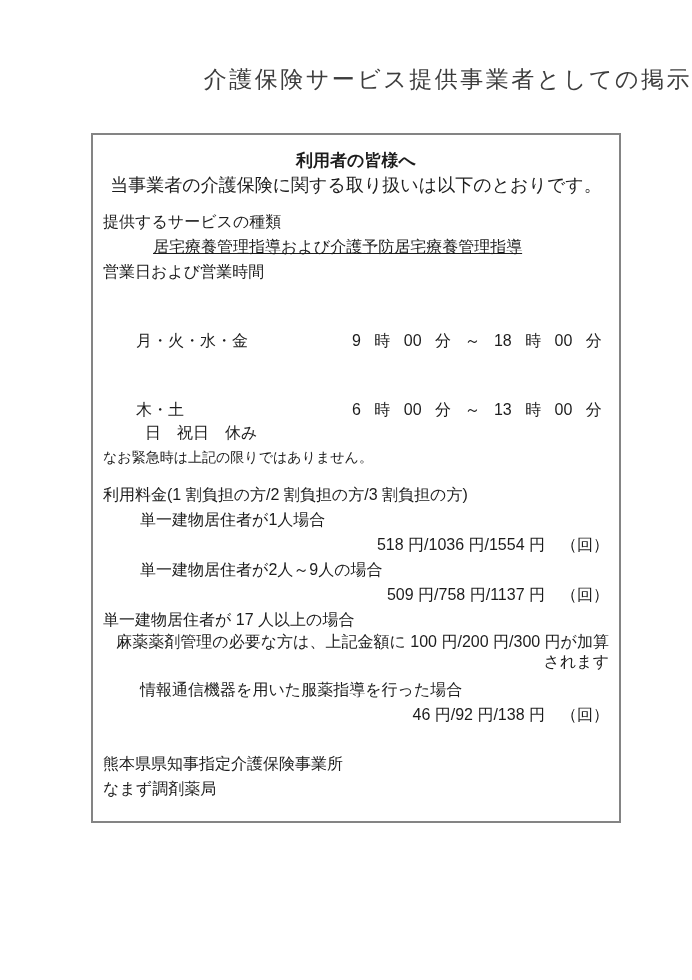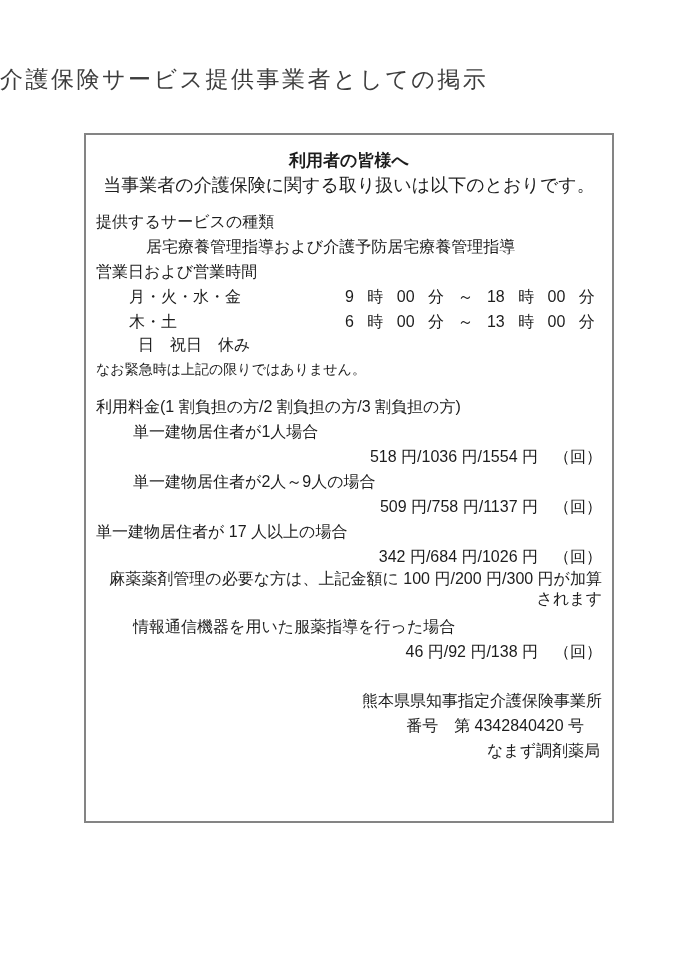--- a/index.html
+++ b/index.html
@@ -10,79 +10,81 @@
   body {
     width: 692px;
     height: 980px;
     position: relative;
     font-family: "Liberation Sans", "DejaVu Sans", sans-serif;
     color: #1c1c1c;
     overflow: hidden;
   }
   .doc-title {
     margin: 64px 0 12px 0;
-    text-align: left;
+    text-align: right;
     font-family: "Liberation Serif", "DejaVu Serif", serif;
     font-weight: 400;
     font-size: 23px;
     line-height: 32px;
     letter-spacing: 2.5px;
     color: #3d3d3d;
+    padding-left: 17px;
   }
   .notice-box {
     position: absolute;
-    left: 84px;
+    left: 91px;
     top: 133px;
     width: 530px;
     height: 690px;
     box-sizing: border-box;
     border: 2px solid #848484;
     padding: 0 10px;
     font-size: 16px;
   }
   .line { line-height: 25px; white-space: nowrap; }
   .heading {
     margin-top: 13px;
     text-align: center;
     font-weight: bold;
     font-size: 17px;
   }
   .intro {
     text-align: center;
     font-size: 18px;
   }
   .sect-gap { margin-top: 11px; }
-  .indent-50 { padding-left: 50px; }
+  .indent-50 { padding-left: 50px; text-decoration: underline; }
   .indent-42 { padding-left: 42px; font-family: Liberation Mono, monospace; }
   .indent-37 { padding-left: 37px; }
   .indent-33 { padding-left: 33px; }
   .hours-row .days {
     display: inline-block;
     width: 193px;
+    margin-top: 44px;
   }
   .hours-row .time {
     word-spacing: 9px;
     margin-left: 23px;
   }
   .small-note {
     font-size: 14px;
     line-height: 20px;
   }
   .fees-label { margin-top: 15px; }
   .fee-price {
     text-align: right;
   }
   .narcotics-note {
     font-size: 16px;
     line-height: 20px;
     text-align: right;
   }
   .telecom-case { margin-top: 5px; }
   .footer-block { margin-top: 24px; }
-  .footer-line { text-align: right; }
+  .footer-line { }
   .fl-designation { padding-right: 0; }
   .fl-number { padding-right: 18px; }
   .fl-pharmacy { padding-right: 2px; }
 </style>
 </head>
 <body>
 
 <div class="doc-title">介護保険サービス提供事業者としての掲示</div>
 
 <div class="notice-box">
@@ -106,26 +108,24 @@
 
   <div class="line fees-label">利用料金(1 割負担の方/2 割負担の方/3 割負担の方)</div>
 
   <div class="line indent-37">単一建物居住者が1人場合</div>
   <div class="line fee-price">518 円/1036 円/1554 円　（回）</div>
 
   <div class="line indent-37">単一建物居住者が2人～9人の場合</div>
   <div class="line fee-price">509 円/758 円/1137 円　（回）</div>
 
   <div class="line">単一建物居住者が 17 人以上の場合</div>
-  <div class="line fee-price">342 円/684 円/1026 円　（回）</div>
 
   <div class="narcotics-note">麻薬薬剤管理の必要な方は、上記金額に 100 円/200 円/300 円が加算されます</div>
 
   <div class="line indent-37 telecom-case">情報通信機器を用いた服薬指導を行った場合</div>
   <div class="line fee-price">46 円/92 円/138 円　（回）</div>
 
   <div class="footer-block">
     <div class="line footer-line fl-designation">熊本県県知事指定介護保険事業所</div>
-    <div class="line footer-line fl-number">番号　第 4342840420 号</div>
     <div class="line footer-line fl-pharmacy">なまず調剤薬局</div>
   </div>
 
 </div>
 
 </body></html>

